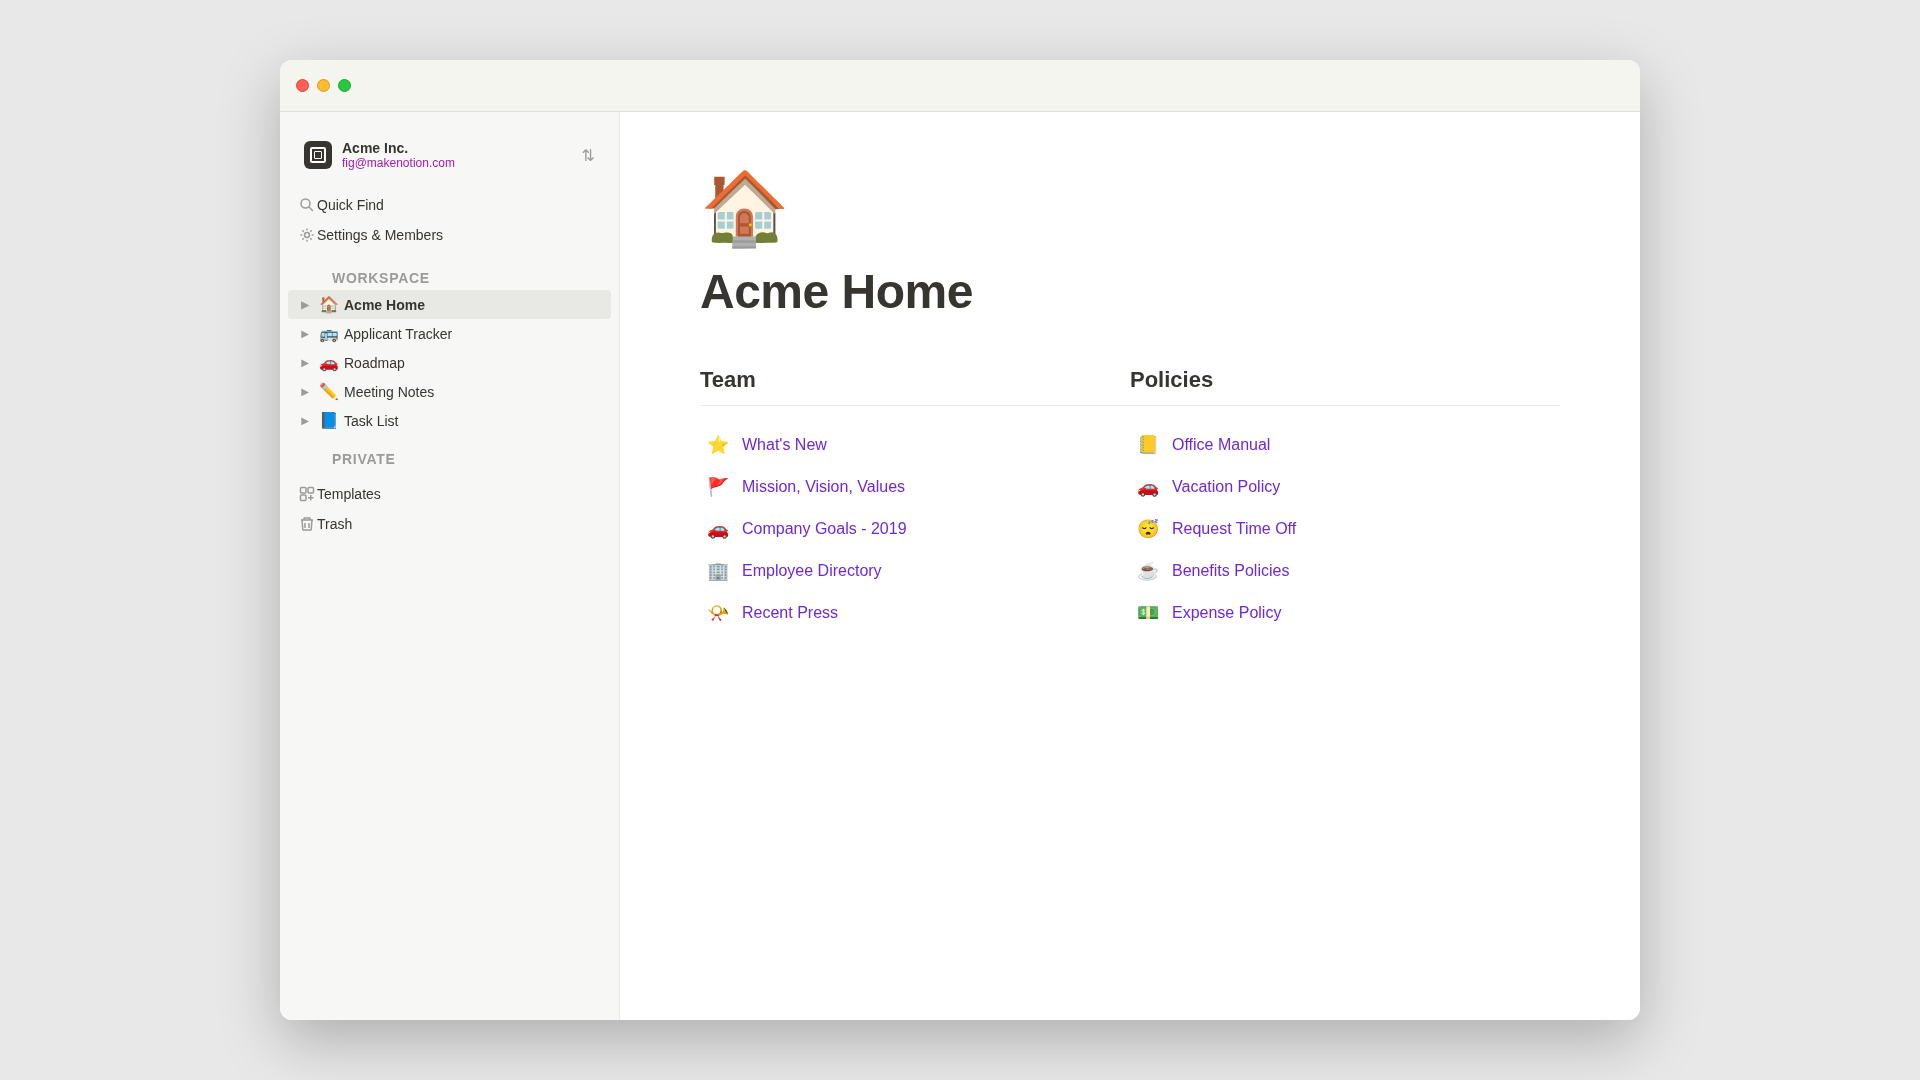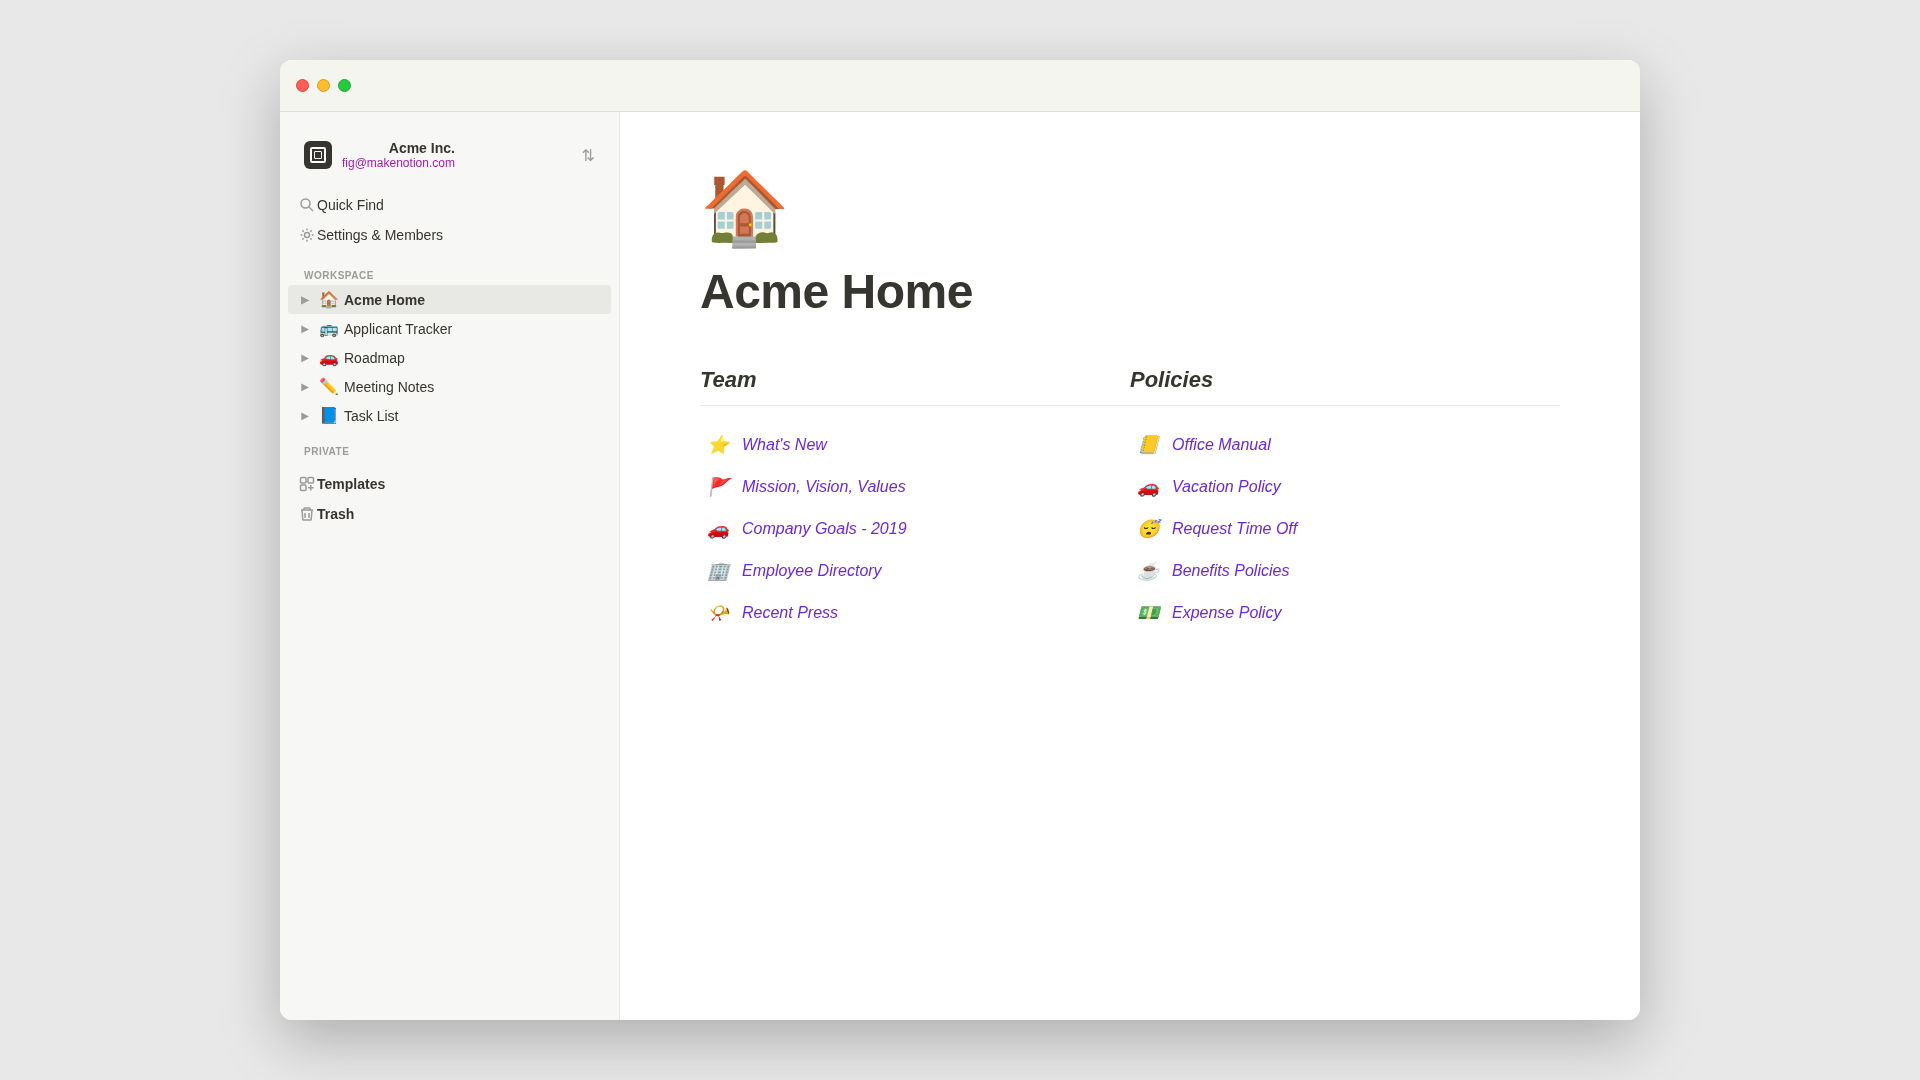--- a/index.html
+++ b/index.html
@@ -64,21 +64,20 @@
       border-right: 1px solid #e8e8e4;
       display: flex;
       flex-direction: column;
       flex-shrink: 0;
       overflow-y: auto;
       padding-bottom: 16px;
     }
 
     .sidebar-top {
       padding: 20px 16px 8px 16px;
-      text-align: right;
     }
 
     .workspace-header {
       display: flex;
       align-items: center;
       justify-content: space-between;
       padding: 8px 8px;
       border-radius: 6px;
       cursor: pointer;
     }
@@ -149,26 +148,27 @@
       width: 18px;
       height: 18px;
       display: flex;
       align-items: center;
       justify-content: center;
       color: #9b9b9b;
       flex-shrink: 0;
     }
 
     .section-label {
-      padding: 16px 18px 4px 24px;
-      font-size: 10px;
+      padding: 16px 18px 4px 16px;
+      font-size: 14px;
       font-weight: 600;
       color: #9b9b9b;
       letter-spacing: 0.05em;
       text-transform: uppercase;
+      margin-left: 36px;
     }
 
     .tree-item {
       display: flex;
       align-items: center;
       gap: 4px;
       padding: 5px 8px;
       border-radius: 4px;
       cursor: pointer;
       font-size: 14px;
@@ -218,21 +218,20 @@
     .page-title {
       font-size: 48px;
       font-weight: 700;
       color: #37352f;
       letter-spacing: -0.5px;
     }
 
     .content-grid {
       display: grid;
       grid-template-columns: 1fr 1fr;
-      font-style: italic;
     }
 
     .content-column h2 {
       font-size: 22px;
       font-weight: 700;
       color: #37352f;
       padding-bottom: 12px;
       border-bottom: 1px solid #e8e8e4;
       margin-bottom: 20px;
     }
@@ -361,21 +360,21 @@
 
         <div class="tree-item">
           <div class="tree-chevron">▶</div>
           <div class="tree-emoji">📘</div>
           <span>Task List</span>
         </div>
       </div>
 
       <div class="section-label">PRIVATE</div>
 
-      <div style="padding: 8px 8px 0; font-weight: bold;">
+      <div style="padding: 8px 8px 0;">
 
         <div class="nav-item">
           <div class="nav-icon">
             <svg class="icon-svg" viewBox="0 0 16 16" fill="none" stroke="currentColor" stroke-width="1.5">
               <rect x="1.5" y="1.5" width="5.5" height="5.5" rx="1"></rect>
               <rect x="9" y="1.5" width="5.5" height="5.5" rx="1"></rect>
               <rect x="1.5" y="9" width="5.5" height="5.5" rx="1"></rect>
               <path d="M9 11.75h5.5M11.75 9v5.5"></path>
             </svg>
           </div>

